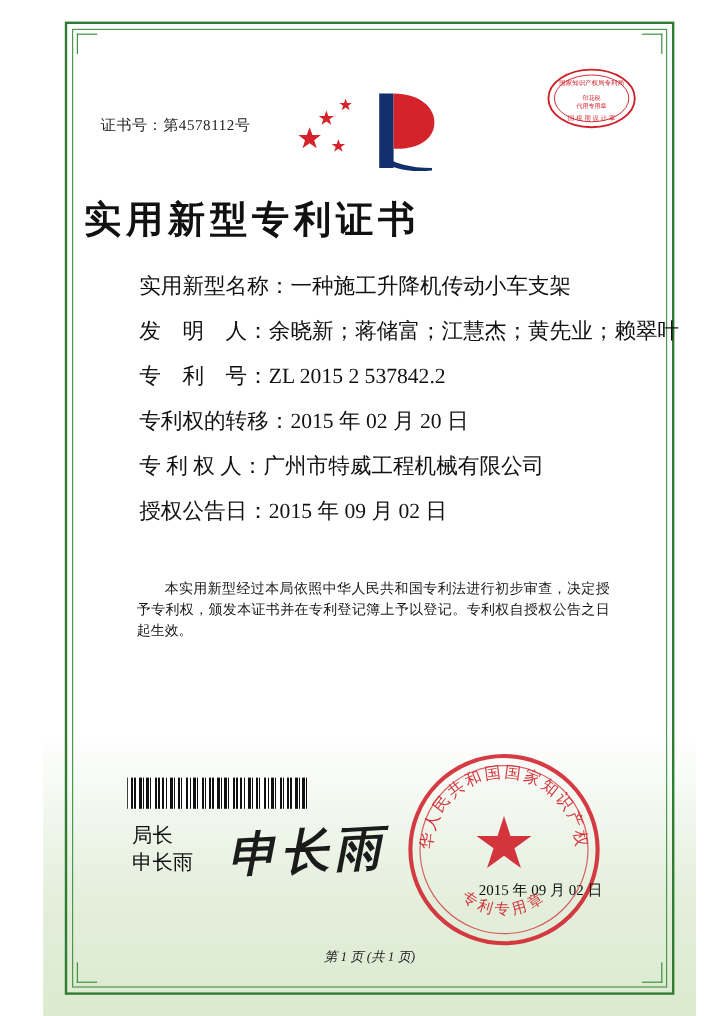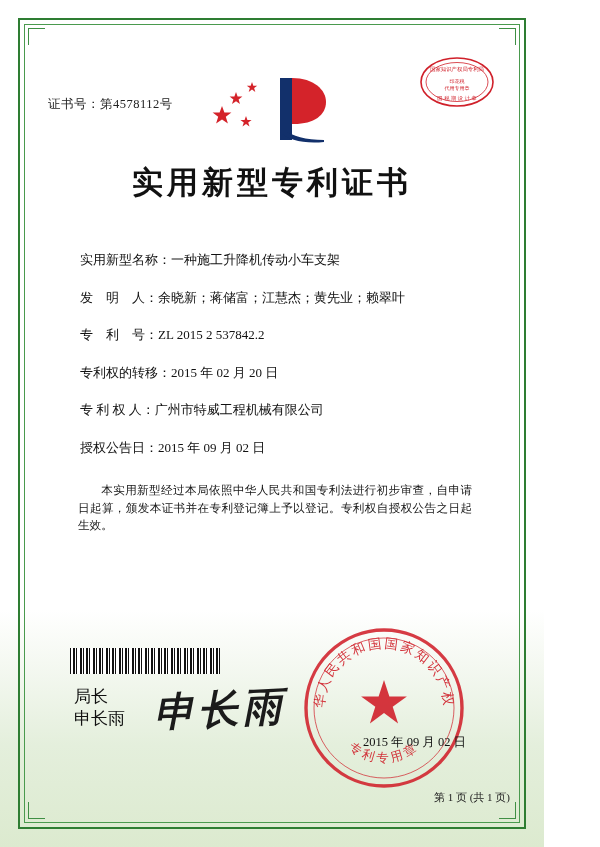--- a/index.html
+++ b/index.html
@@ -15,20 +15,21 @@
   }
 
   .certificate {
     position: relative;
     width: 544px;
     height: 847px;
     box-sizing: border-box;
     background:
       linear-gradient(to bottom, #ffffff 0%, #ffffff 72%, #f2f7ee 80%, #e4efdc 88%, #dceacf 100%);
     overflow: hidden;
+    margin-left: 36px;
   }
 
   
   .border-outer {
     position: absolute;
     left: 18px;
     top: 18px;
     right: 18px;
     bottom: 18px;
     border: 2px solid #2e7d32;
@@ -91,35 +92,34 @@
     height: 52px;
   }
   .top-stamp svg { display: block; }
 
   
   .title {
     position: absolute;
     left: 0;
     right: 0;
     top: 128px;
-    text-align: center;
     font-size: 31px;
     font-weight: bold;
     letter-spacing: 4px;
     color: #111;
     font-family: "DejaVu Serif", serif;
   }
 
   
   .fields {
     position: absolute;
     left: 46px;
     right: 34px;
-    top: 217px;
-    font-size: 13px;
+    top: 195px;
+    font-size: 18px;
     color: #1a1a1a;
   }
   .field-row {
     margin-bottom: 19.5px;
     line-height: 18px;
     white-space: nowrap;
   }
   .field-label {
     display: inline-block;
     color: #111;
@@ -199,23 +199,24 @@
     font-size: 12.5px;
     color: #111;
   }
 
   
   .page-footer {
     position: absolute;
     left: 0;
     right: 0;
     bottom: 8px;
-    text-align: right;
+    text-align: center;
     font-size: 11px;
     color: #222;
+    font-style: italic;
   }
 </style>
 </head>
 <body>
 
 <div class="certificate">
 
   <div class="border-outer"></div>
   <div class="border-inner"></div>
   <div class="corner tl"></div>
@@ -273,21 +274,21 @@
       </div>
       <div class="field-row">
         <span class="field-label">专 利 权 人：</span><span class="field-value">广州市特威工程机械有限公司</span>
       </div>
       <div class="field-row">
         <span class="field-label">授权公告日：</span><span class="field-value">2015 年 09 月 02 日</span>
       </div>
     </div>
 
     <div class="body-text">
-      <p>本实用新型经过本局依照中华人民共和国专利法进行初步审查，自申请日起算，颁发本证书并在专利登记簿上予以登记。专利权自授权公告之日起生效。</p>
+      <p>本实用新型经过本局依照中华人民共和国专利法进行初步审查，决定授予专利权，颁发本证书并在专利登记簿上予以登记。专利权自授权公告之日起生效。</p>
     </div>
 
     <div class="barcode"></div>
 
     <div class="sig-block">
       <div>局长</div>
       <div>申长雨</div>
     </div>
     <div class="handwriting">申长雨</div>
 

